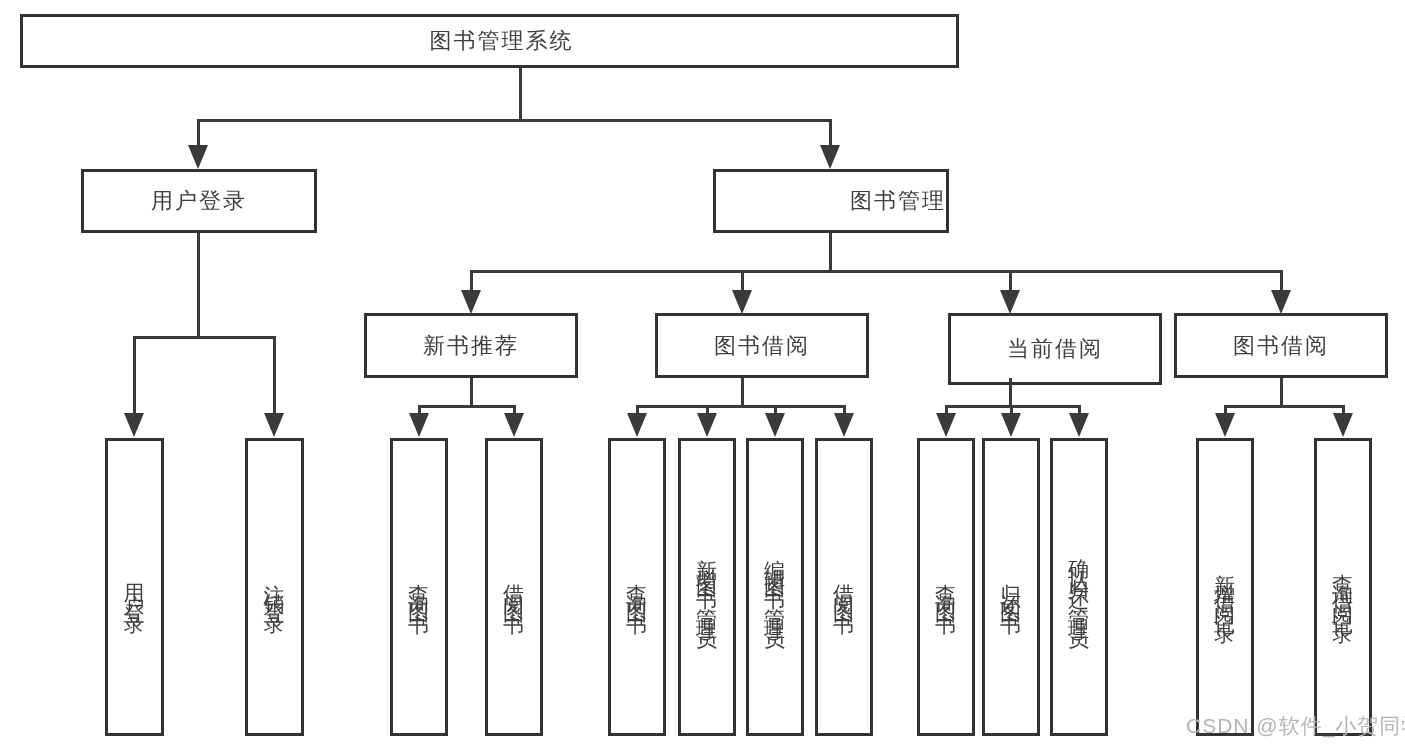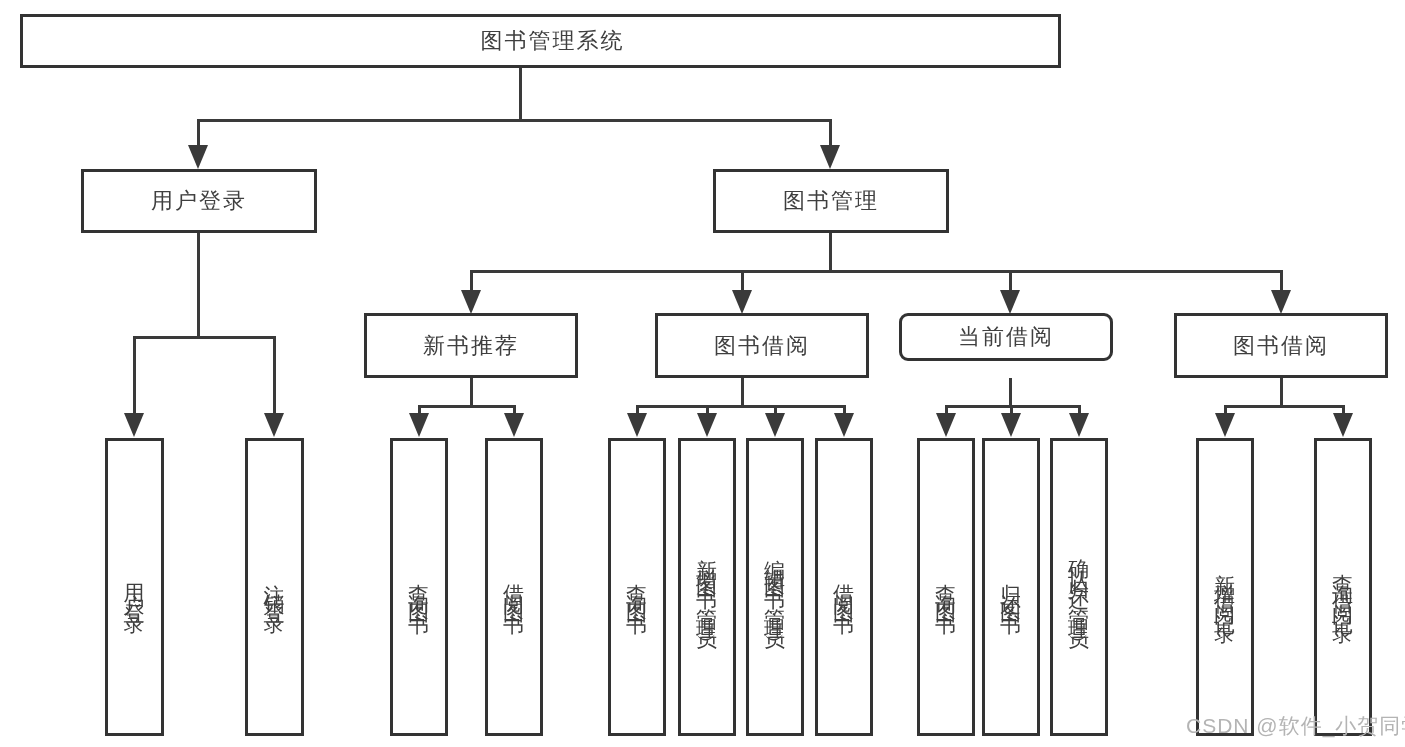--- a/index.html
+++ b/index.html
@@ -61,37 +61,37 @@
     color:var(--wm);
     z-index:10;
     white-space:nowrap;
   }
 </style>
 </head>
 <body>
 
 <div id="stage">
 
-  <div class="box" style="left:20px;top:14px;width:1041px;height:54px;padding-left:24px;">
+  <div class="box" style="left:20px;top:14px;width:939px;height:54px;padding-left:24px;">
     <span>图书管理系统</span>
   </div>
 
   <div>
     <div class="vl" style="left:519px;top:68px;height:54px;"></div>
     <div class="hl" style="left:197px;top:119px;width:634px;"></div>
     <div class="vl" style="left:197px;top:119px;height:29px;"></div>
     <div class="vl" style="left:829px;top:119px;height:29px;"></div>
     <div class="ah" style="left:188px;top:145px;"></div>
     <div class="ah" style="left:820px;top:145px;"></div>
   </div>
 
   <div class="box" style="left:81px;top:169px;width:236px;height:64px;">
     <span>用户登录</span>
   </div>
-  <div class="box" style="left:713px;top:169px;width:236px;height:64px;">
+  <div class="box" style="left:713px;top:169px;width:236px;height:64px;justify-content:flex-end;">
     <span>图书管理</span>
   </div>
 
   <div>
     <div class="vl" style="left:197px;top:233px;height:106px;"></div>
     <div class="hl" style="left:133px;top:336px;width:143px;"></div>
     <div class="vl" style="left:133px;top:336px;height:79px;"></div>
     <div class="vl" style="left:273px;top:336px;height:79px;"></div>
     <div class="ah" style="left:124px;top:413px;"></div>
     <div class="ah" style="left:264px;top:413px;"></div>
@@ -109,21 +109,21 @@
     <div class="ah" style="left:1000px;top:290px;"></div>
     <div class="ah" style="left:1271px;top:290px;"></div>
   </div>
 
   <div class="box" style="left:364px;top:313px;width:214px;height:65px;">
     <span>新书推荐</span>
   </div>
   <div class="box" style="left:635px;top:313px;width:214px;height:65px;margin-left:20px;">
     <span>图书借阅</span>
   </div>
-  <div class="box" style="left:899px;top:313px;width:214px;height:48px;border-radius:9px;">
+  <div class="box" style="left:948px;top:313px;width:214px;height:72px;">
     <span>当前借阅</span>
   </div>
   <div class="box" style="left:1174px;top:313px;width:214px;height:65px;">
     <span>图书借阅</span>
   </div>
 
   <div>
     <div class="vl" style="left:470px;top:378px;height:30px;"></div>
     <div class="hl" style="left:418px;top:405px;width:98px;"></div>
     <div class="vl" style="left:418px;top:405px;height:10px;"></div>

